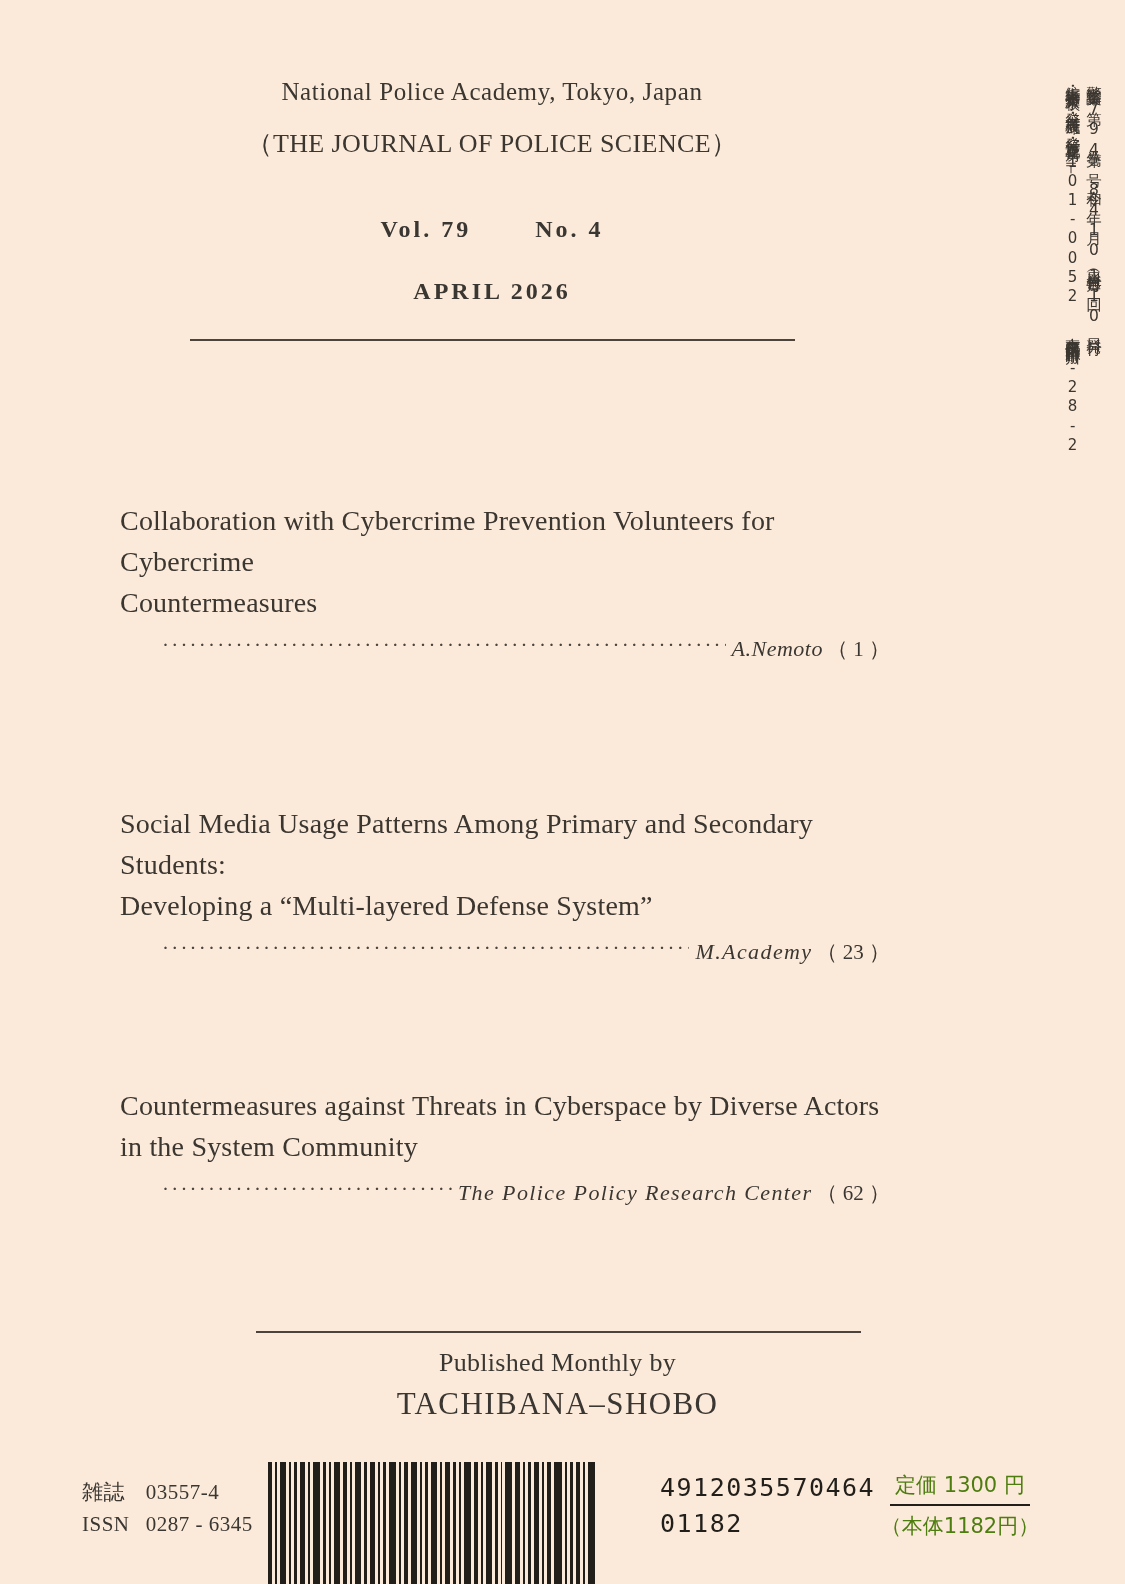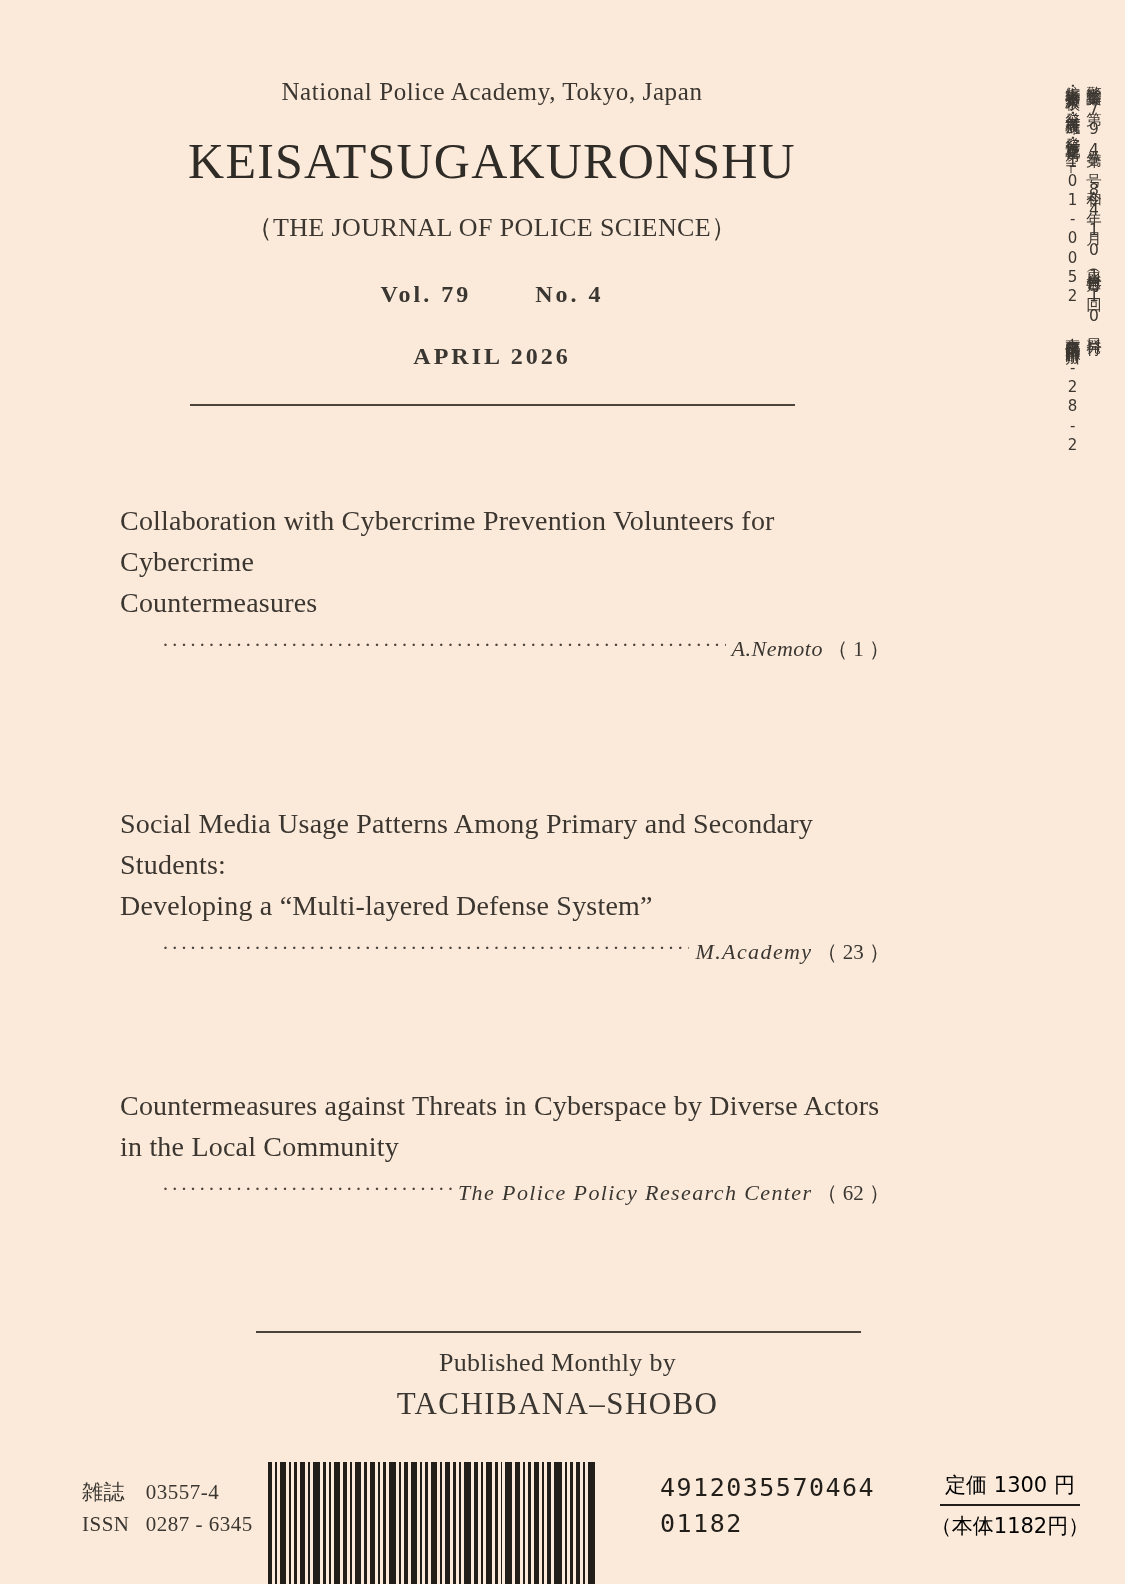--- a/index.html
+++ b/index.html
@@ -42,21 +42,21 @@
   }
   .journal-subtitle {
     font-size: 26px;
     margin-top: 20px;
     letter-spacing: 0.4px;
     color: #3b3630;
   }
   .volume-line {
     font-size: 24px;
     font-weight: bold;
-    margin-top: 36px;
+    margin-top: 55px;
     letter-spacing: 3px;
   }
   .volume-line .gap {
     display: inline-block;
     width: 46px;
   }
   .date-line {
     font-size: 24px;
     font-weight: bold;
     margin-top: 35px;
@@ -212,44 +212,43 @@
     top: 32px;
     width: 200px;
     font-family: "DejaVu Sans Mono", monospace;
     font-size: 25px;
     letter-spacing: 1.5px;
     line-height: 36px;
     color: #221f1b;
   }
   .price {
     position: absolute;
-    left: 930px;
+    left: 880px;
     top: 30px;
     width: 160px;
     text-align: center;
     font-family: "DejaVu Sans", sans-serif;
     font-size: 21px;
     line-height: 34px;
-    color: #000000;
+    color: #4d7c0f;
   }
   .price .divider {
     width: 140px;
     height: 1.5px;
     background: #221f1b;
     margin: 2px auto 3px auto;
   }
 </style>
 </head>
 <body>
 
 <div class="page">
 
   <div class="header">
     <div class="academy">National Police Academy, Tokyo, Japan</div>
-    <div class="journal-title">KEISATSUGAKURONSHU</div>
     <div class="journal-subtitle">（THE JOURNAL OF POLICE SCIENCE）</div>
     <div class="volume-line">
       <span>Vol.  79</span>
       <span class="gap"></span>
       <span>No.  4</span>
     </div>
     <div class="date-line">APRIL  2026</div>
     <div class="rule-top"></div>
   </div>
 
@@ -270,21 +269,21 @@
       <div class="entry-title">Developing a “Multi-layered Defense System”</div>
       <div class="entry-meta">
         <span class="leader">·················································································</span>
         <span class="author spaced">M.Academy</span>
         <span class="page-no">（ 23 ）</span>
       </div>
     </div>
 
     <div class="entry e3">
       <div class="entry-title">Countermeasures against Threats in Cyberspace by Diverse Actors</div>
-      <div class="entry-title">in the Local Community</div>
+      <div class="entry-title">in the System Community</div>
       <div class="entry-meta">
         <span class="leader">···································</span>
         <span class="author spaced">The Police Policy Research Center</span>
         <span class="page-no">（ 62 ）</span>
       </div>
     </div>
 
   </div>
 
   <div class="rule-bottom"></div>

